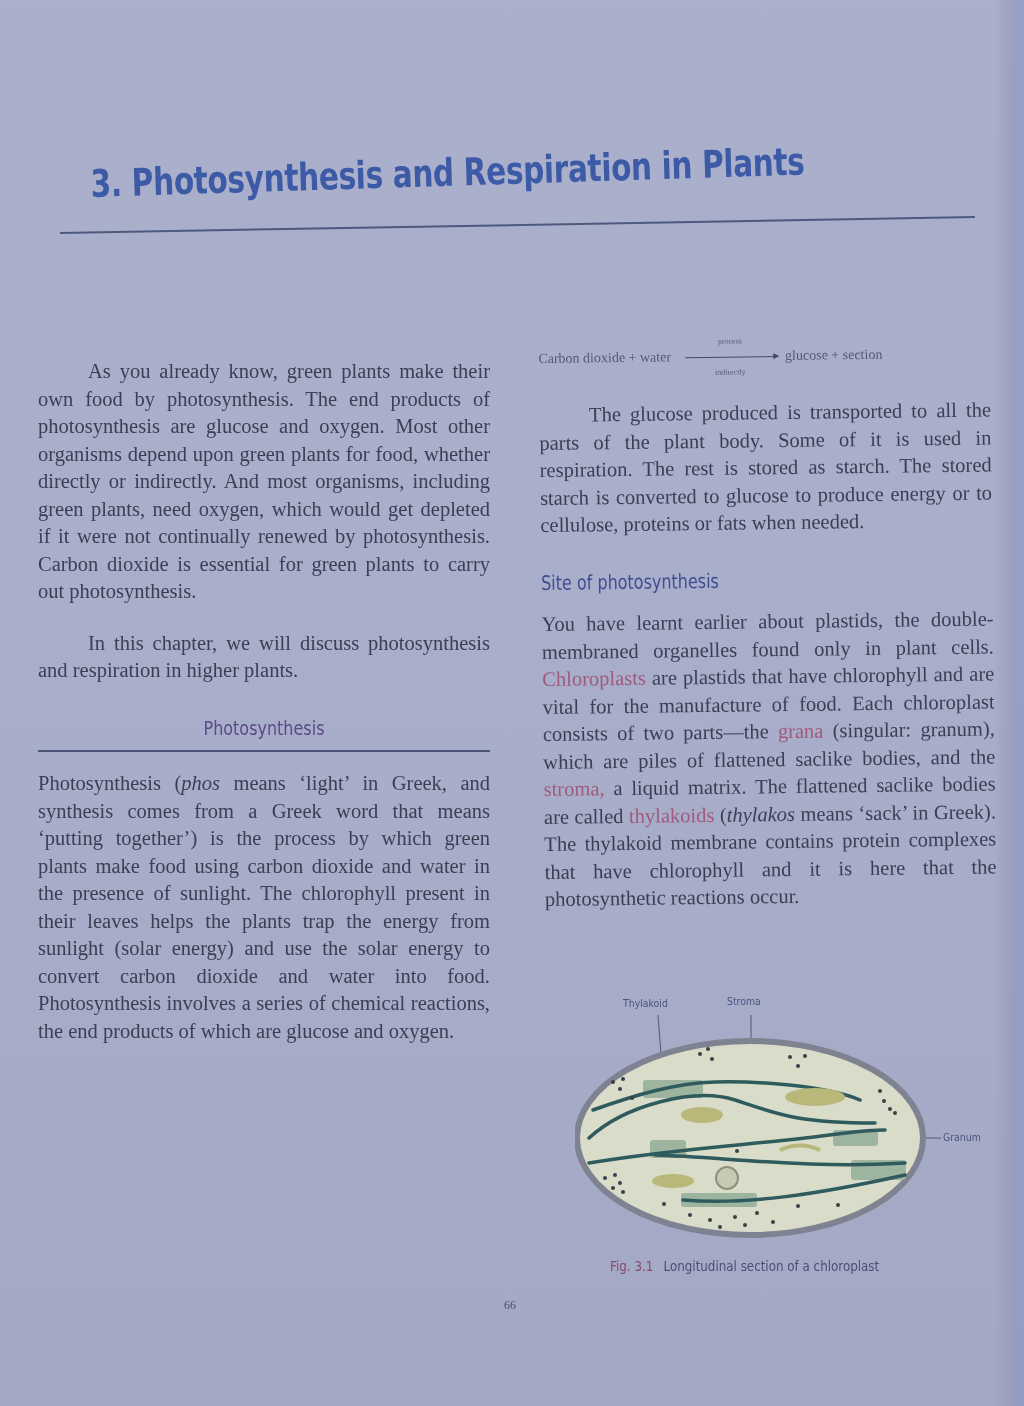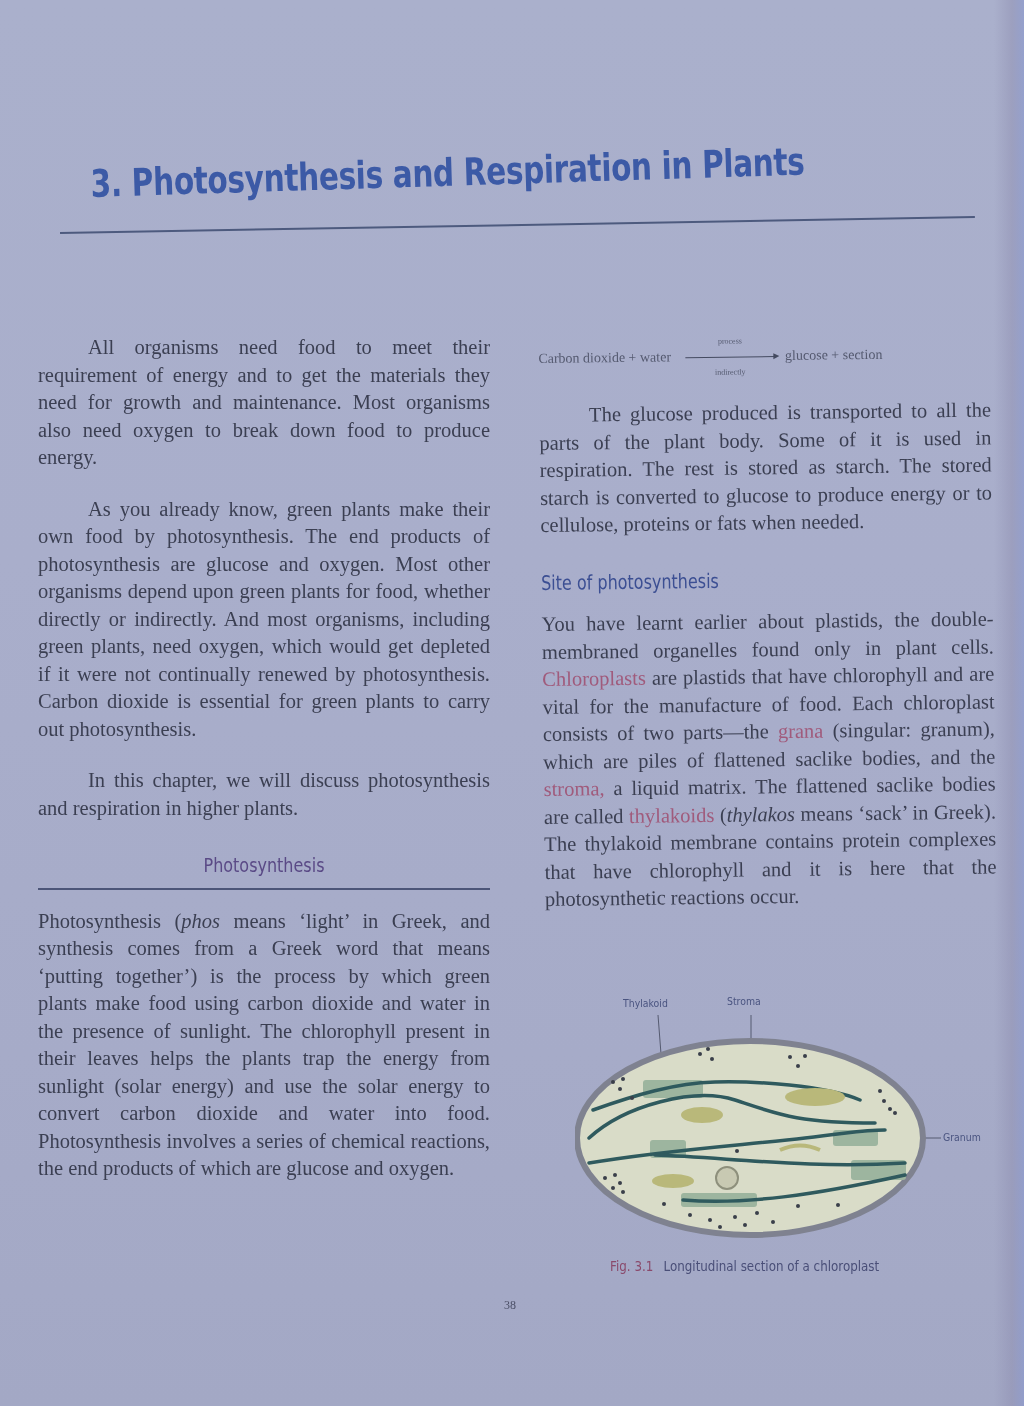--- a/index.html
+++ b/index.html
@@ -58,21 +58,20 @@
 </style>
 </head>
 <body>
 
 <div class="page-edge"></div>
 
 <h1 class="chapter-title" style="margin:0;">3. Photosynthesis and Respiration in Plants</h1>
 <div class="title-rule"></div>
 
 <div class="col left-col">
-  <p class="indent">All organisms need food to meet their requirement of energy and to get the materials they need for growth and maintenance. Most organisms also need oxygen to break down food to produce energy.</p>
   <div class="gap"></div>
   <p class="indent">As you already know, green plants make their own food by photosynthesis. The end products of photosynthesis are glucose and oxygen. Most other organisms depend upon green plants for food, whether directly or indirectly. And most organisms, including green plants, need oxygen, which would get depleted if it were not continually renewed by photosynthesis. Carbon dioxide is essential for green plants to carry out photosynthesis.</p>
   <div class="gap"></div>
   <p class="indent">In this chapter, we will discuss photosynthesis and respiration in higher plants.</p>
   <div class="section-heading">Photosynthesis</div>
   <div class="section-rule"></div>
   <p><span>Photosynthesis (</span><em>phos</em><span> means ‘light’ in Greek, and synthesis comes from a Greek word that means ‘putting together’) is the process by which green plants make food using carbon dioxide and water in the presence of sunlight. The chlorophyll present in their leaves helps the plants trap the energy from sunlight (solar energy) and use the solar energy to convert carbon dioxide and water into food. Photosynthesis involves a series of chemical reactions, the end products of which are glucose and oxygen.</span></p>
 </div>
 
 <div class="col right-col">
@@ -155,13 +154,13 @@
         <circle cx="182" cy="228" r="2"></circle>
         <circle cx="198" cy="237" r="2"></circle>
     </g>
   </svg>
 </div>
 
 <div class="caption">
   <span class="fig-no">Fig. 3.1</span><span>Longitudinal section of a chloroplast</span>
 </div>
 
-<div class="page-number">38</div>
+<div class="page-number">66</div>
 
 </body></html>

